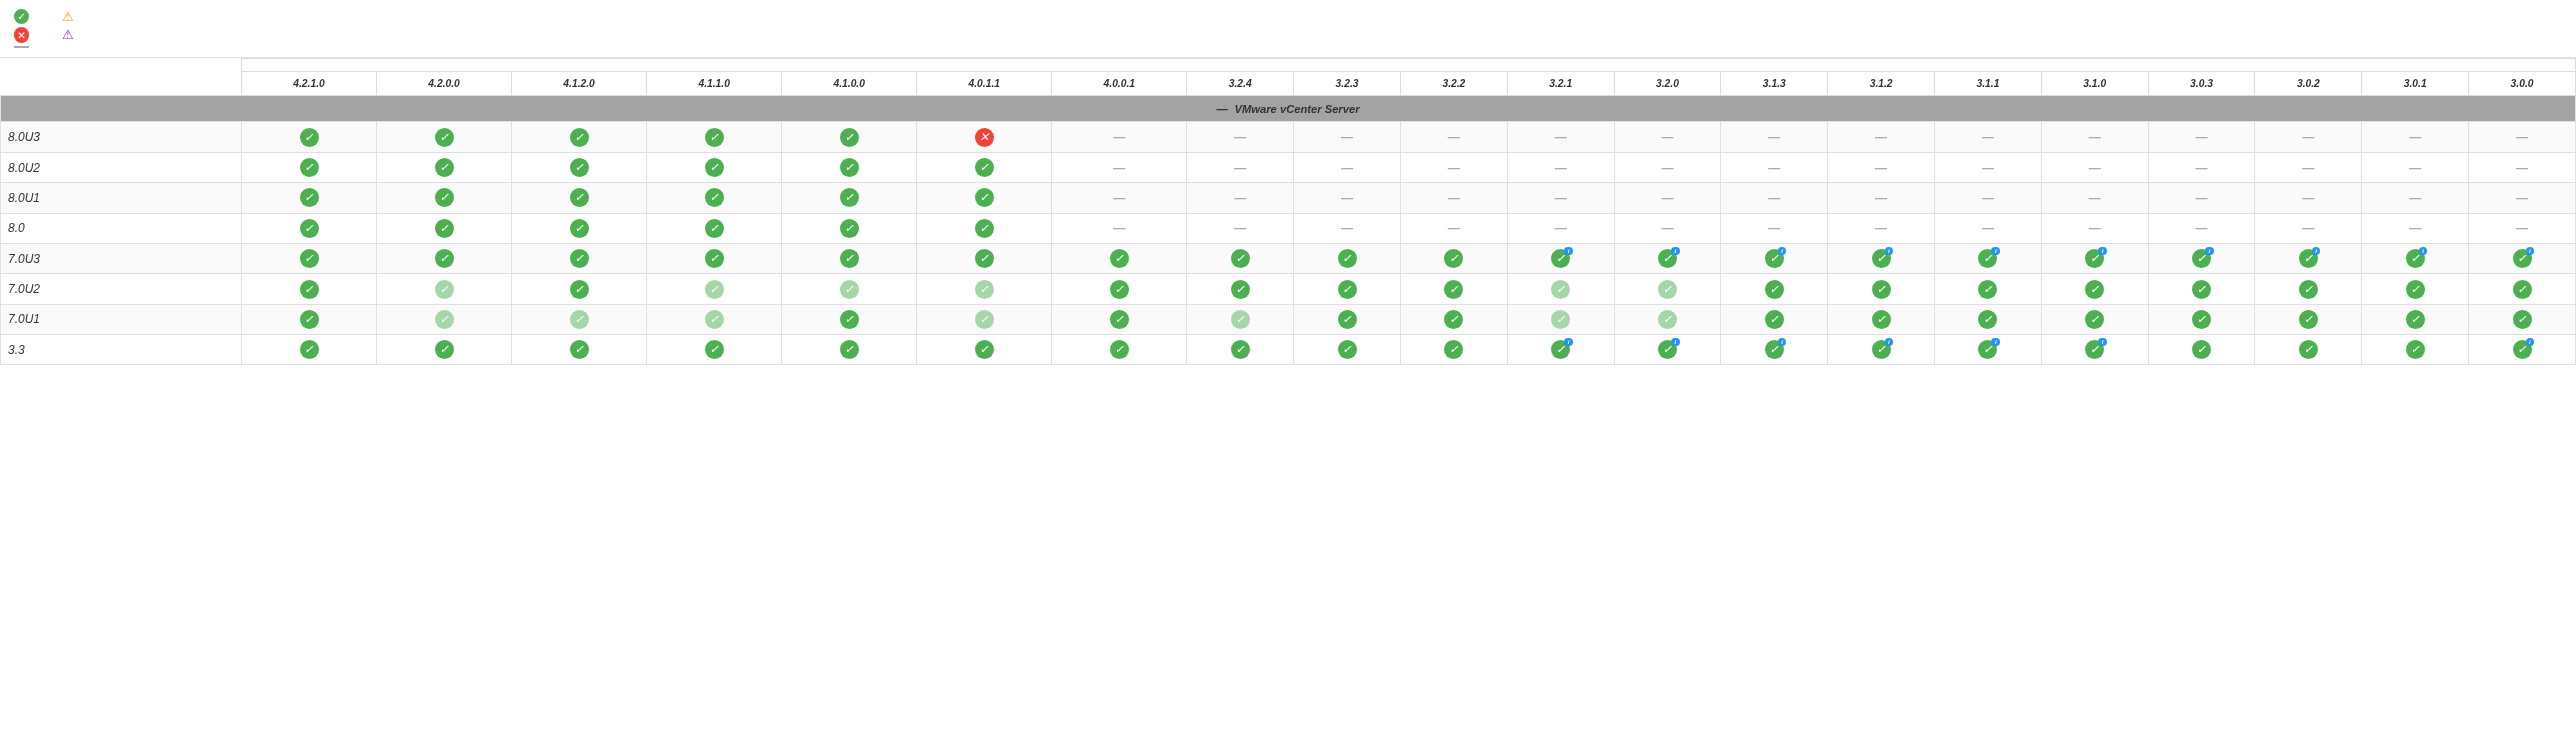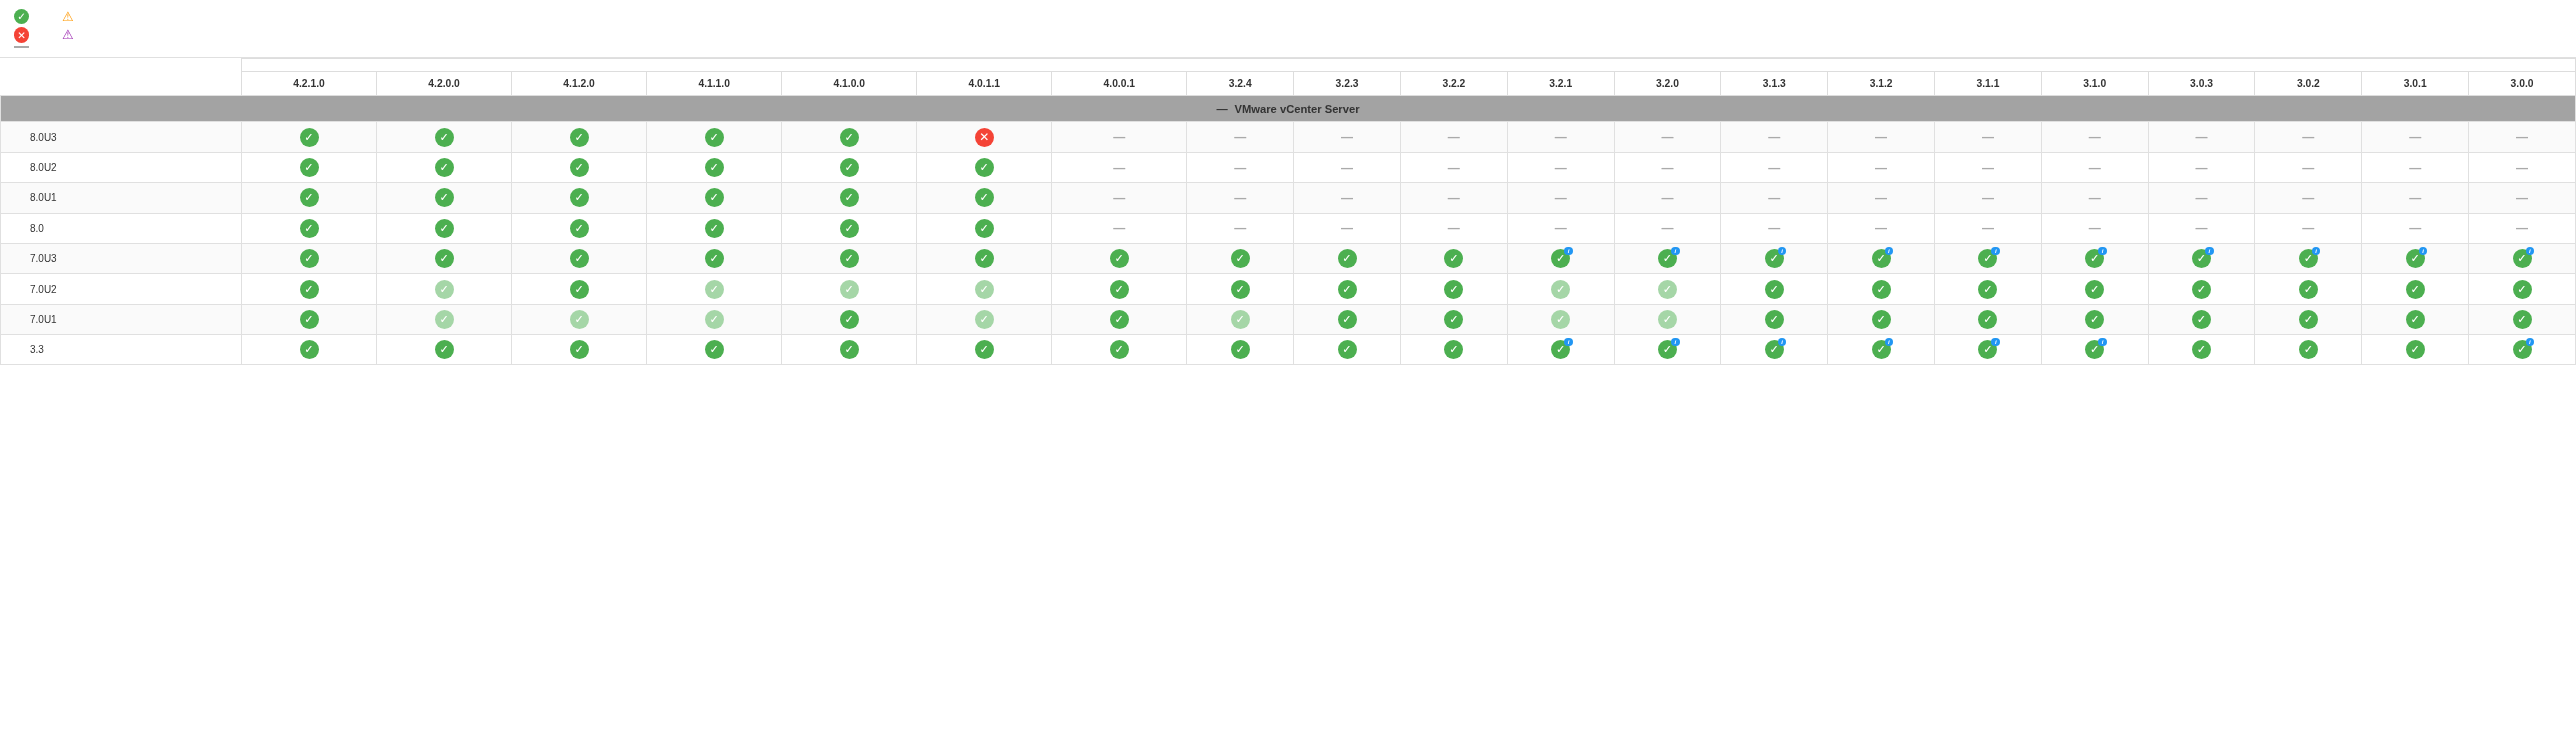--- a/index.html
+++ b/index.html
@@ -17,21 +17,21 @@
     .legend-item { display: flex; align-items: center; gap: 5.2px; font-size: 10.3px; color: #444; }
 
     .compat-icon { width: 15.5px; height: 15.5px; border-radius: 50%; display: inline-flex; align-items: center; justify-content: center; font-size: 10.3px; flex-shrink: 0; }
     .compat-icon.green { background: #4caf50; color: #fff; }
     .compat-icon.red { background: #f44336; color: #fff; }
 
     .not-supported-line { width: 15.5px; height: 1.7px; background: #aaa; display: inline-block; }
 
     .table-container { overflow-x: auto; }
 
-    table { border-collapse: collapse; width: 100%; min-width: 2412px; }
+    table { border-collapse: collapse; width: 100%; min-width: 2412px; font-style: italic; }
 
     thead tr th {
       border: 0.9px solid #ddd;
       padding: 6px 4.3px;
       text-align: center;
       font-size: 10.3px;
       font-weight: 600;
       background: #fff;
       white-space: nowrap;
       color: #333;
@@ -57,22 +57,22 @@
     }
 
     tbody tr td {
       border: 0.9px solid #e0e0e0;
       padding: 5.2px 3.4px;
       text-align: center;
       vertical-align: middle;
     }
     tbody tr td.row-label {
       text-align: left;
-      padding-left: 29px;
-      font-size: 10px;
+      padding-left: 7px;
+      font-size: 12px;
       font-weight: 500;
       color: #333;
       white-space: nowrap;
       background: #fff;
     }
 
     tbody tr:nth-child(even):not(.section-header) td { background: #fafafa; }
     tbody tr:nth-child(even):not(.section-header) td.row-label { background: #fafafa; }
 
     .icon-compatible { width: 19px; height: 19px; border-radius: 50%; background: #4caf50; color: white; display: inline-flex; align-items: center; justify-content: center; font-size: 11.2px; position: relative; }

